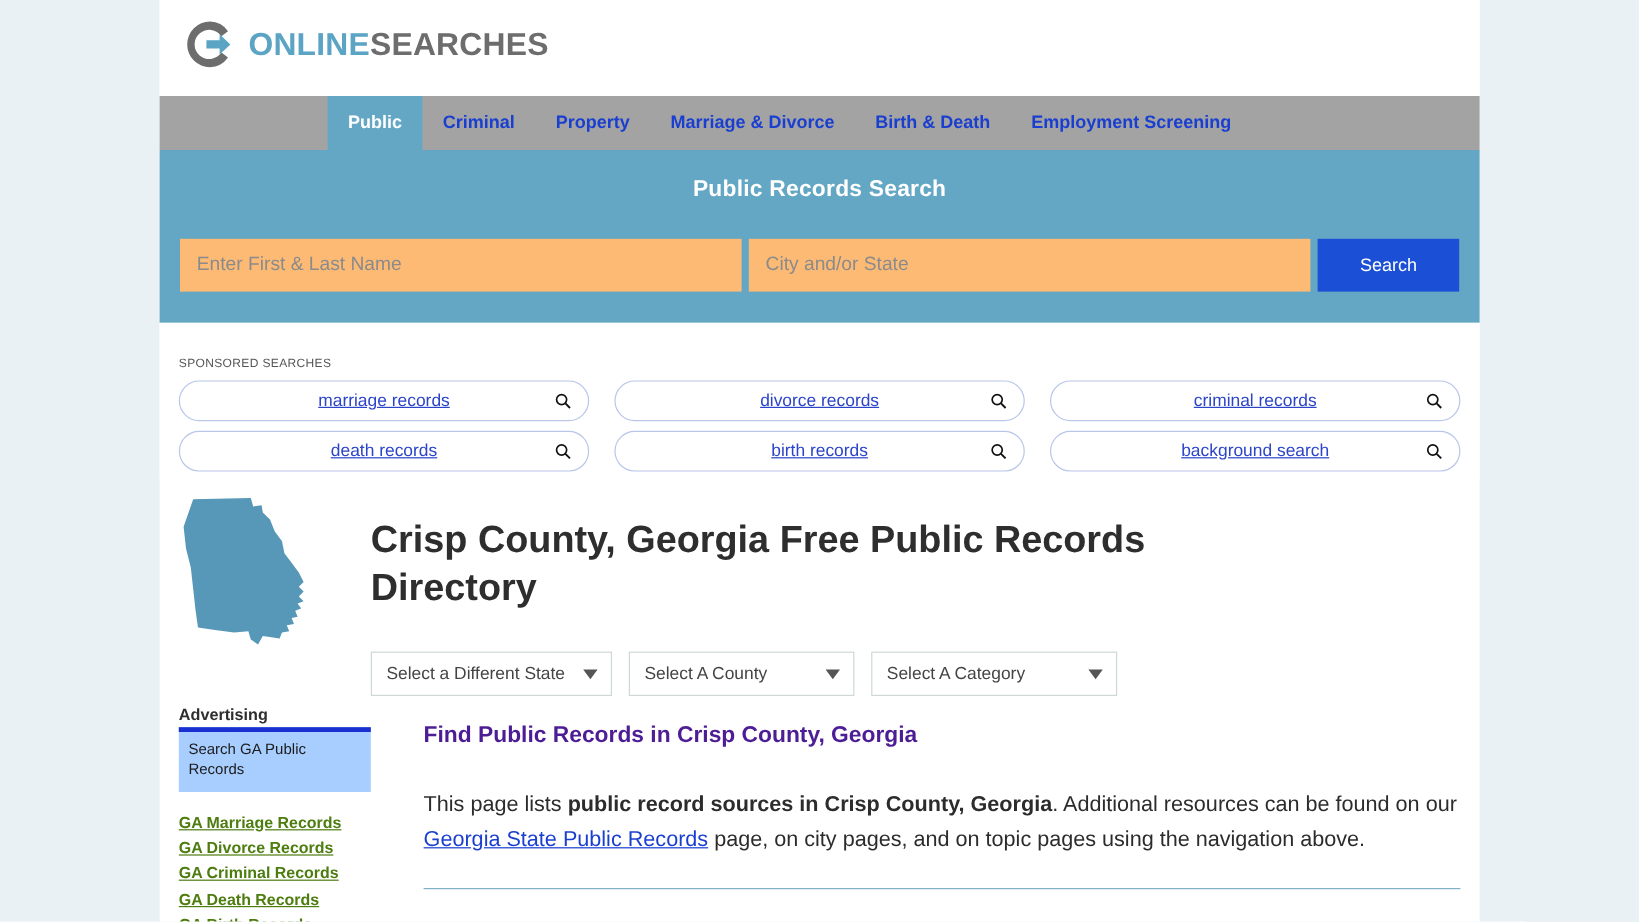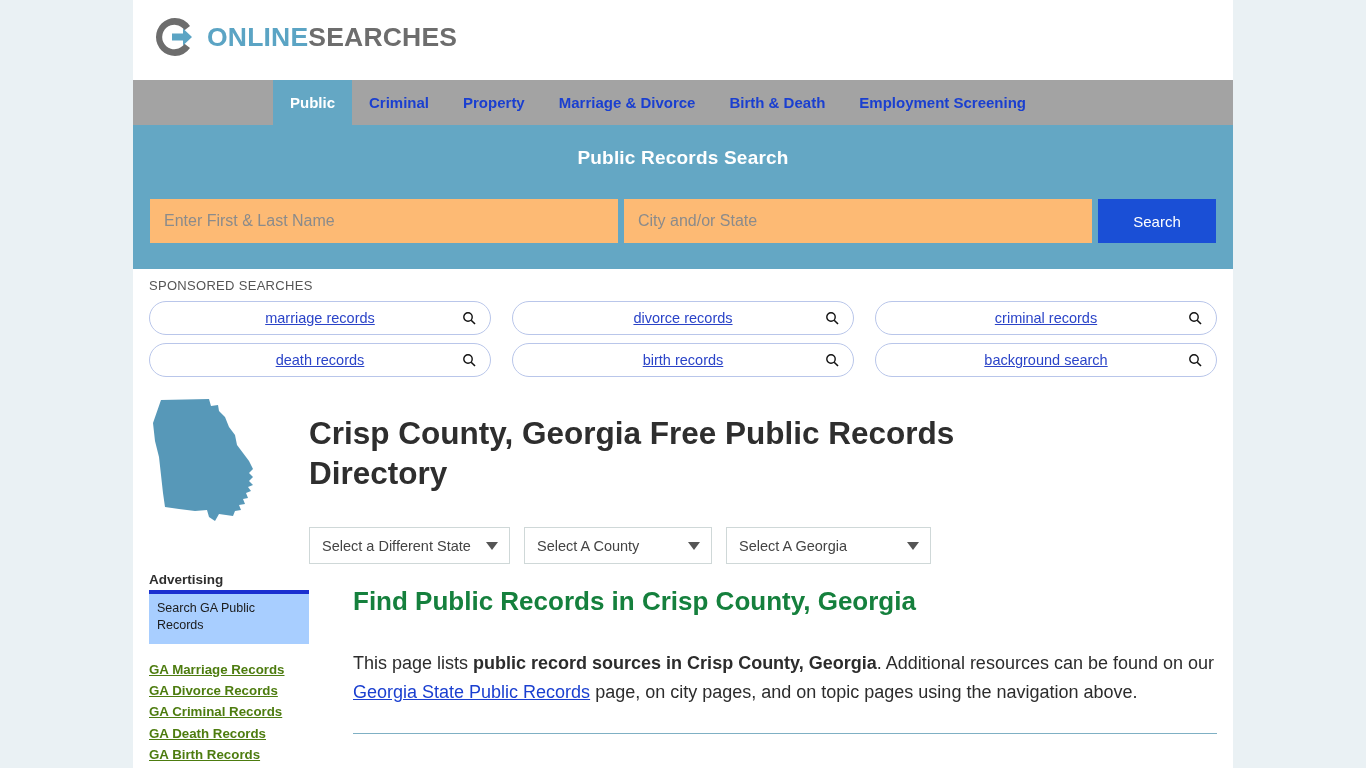--- a/index.html
+++ b/index.html
@@ -119,24 +119,25 @@
     cursor: pointer;
     height: 44px;
   }
 
   
   .sponsored {
     padding: 9px 16px 6px 16px;
     background: #ffffff;
   }
   .sponsored-label {
-    font-size: 13px;
+    font-size: 10px;
     color: #555555;
     letter-spacing: 0.3px;
     margin-bottom: 8px;
+    margin-top: 20px;
   }
   .pill-grid {
     display: grid;
     grid-template-columns: repeat(3, 1fr);
     gap: 8px 21px;
   }
   .pill {
     position: relative;
     border: 1px solid #b9c6ea;
     border-radius: 22px;
@@ -250,23 +251,23 @@
     cursor: pointer;
     line-height: 1.45;
   }
 
   .main-col {
     flex: 1 1 auto;
     padding-left: 44px;
     padding-top: 12px;
   }
   h2.section-title {
-    font-size: 26px;
-    font-weight: bold;
-    color: #15803d;
+    font-size: 19px;
+    font-weight: bold;
+    color: #4c1d95;
     margin: 10px 0 0 0;
   }
   p.intro {
     font-size: 18px;
     line-height: 1.62;
     color: #2c2c2c;
     margin: 32px 0 12px 0;
     max-width: 872px;
   }
   p.intro b { font-weight: bold; }
@@ -398,21 +399,21 @@
       <div class="selects">
         <div class="sel sel-state">
           <span>Select a Different State</span>
           <span class="caret"></span>
         </div>
         <div class="sel sel-county">
           <span>Select A County</span>
           <span class="caret"></span>
         </div>
         <div class="sel sel-category">
-          <span>Select A Georgia</span>
+          <span>Select A Category</span>
           <span class="caret"></span>
         </div>
       </div>
     </div>
   </section>
 
   <section class="lower">
     <aside class="sidebar">
       <div class="ad-head">Advertising</div>
       <div class="ad-box">Search GA Public Records</div>

